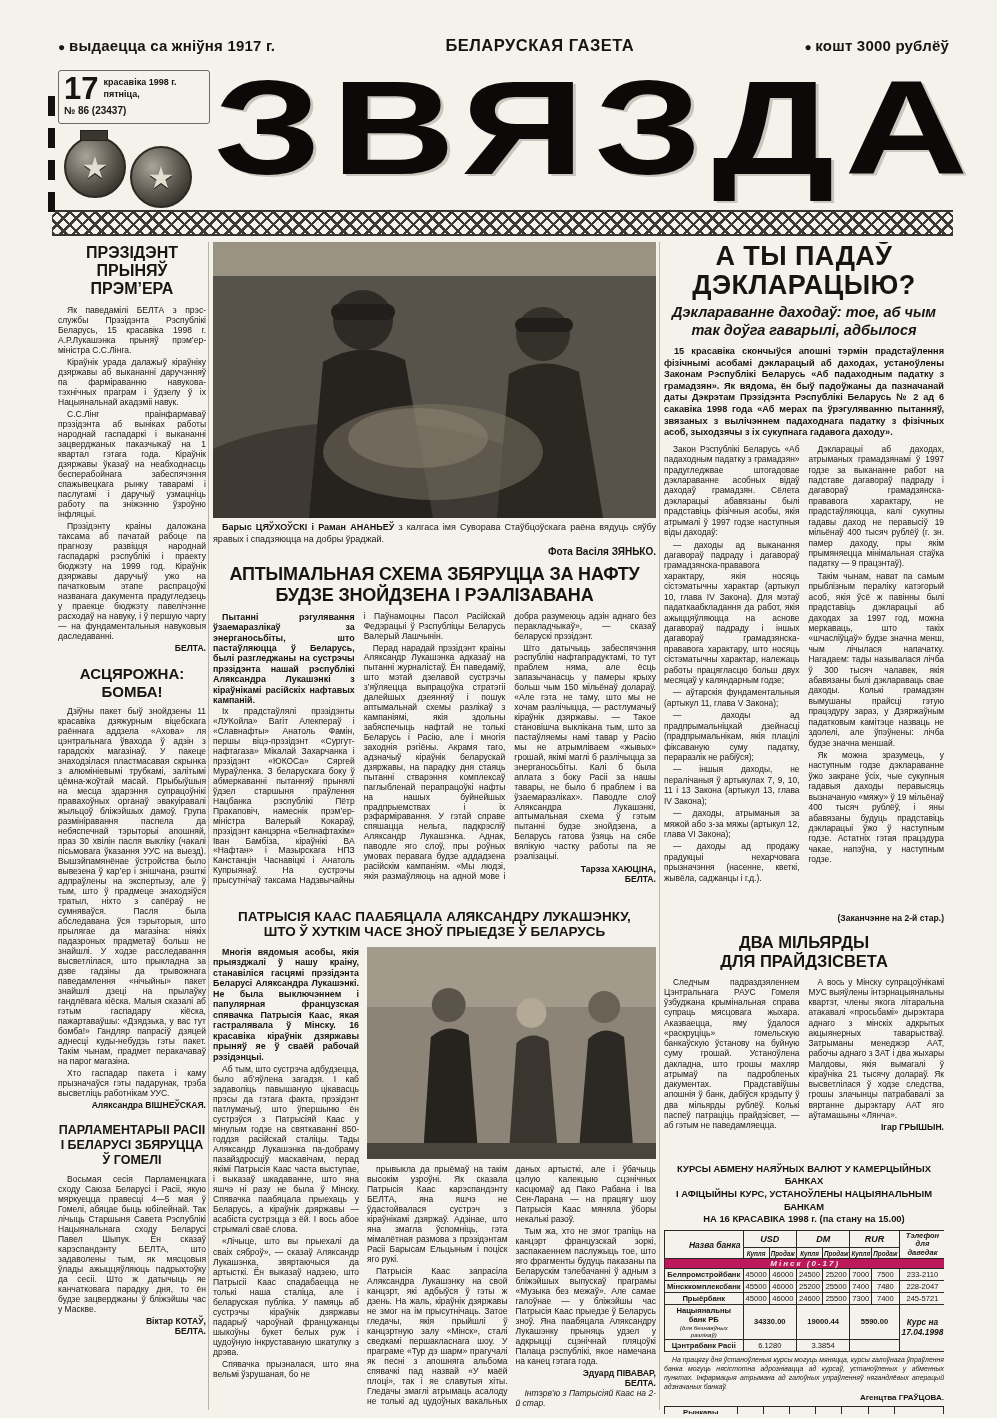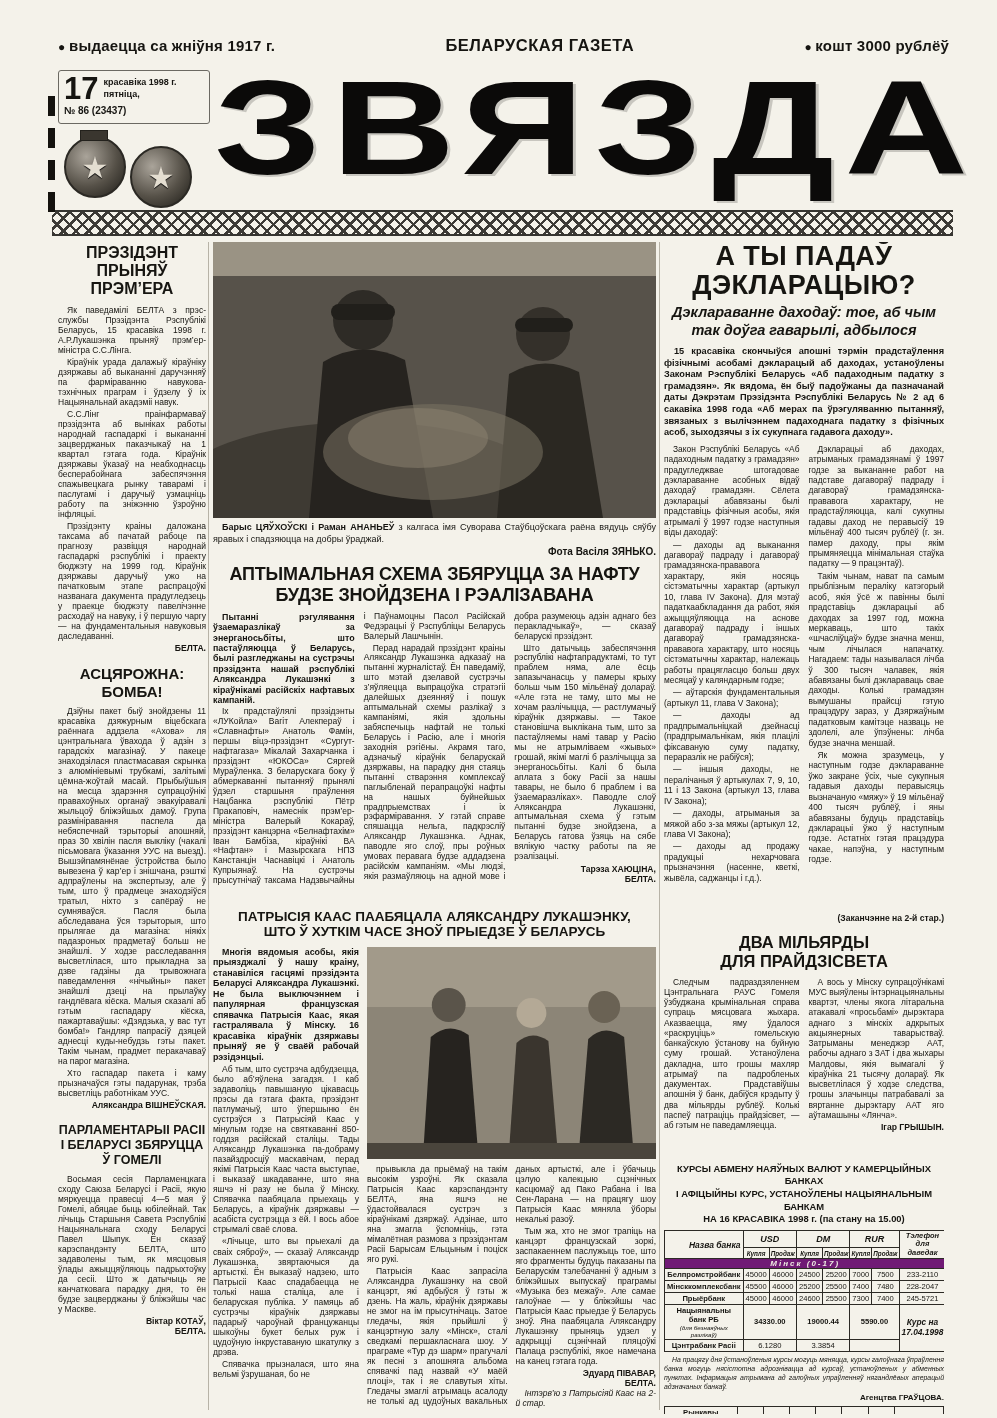--- a/index.html
+++ b/index.html
@@ -80,21 +80,21 @@
   .bil-body { margin-top:6px; height:178px; overflow:hidden; column-count:2; column-gap:9px; font-size:8.4px; line-height:1.22; }
   .rates-title { margin-top:8px; text-align:center; font-weight:bold; font-size:9.4px; line-height:1.35; }
 
   table.rates { width:100%; border-collapse:collapse; margin-top:4px; font-size:7.6px; }
   table.rates th, table.rates td { border:1px solid #2c2a25; padding:1px 2px; text-align:center; vertical-align:middle; }
   table.rates .name { text-align:center; font-weight:bold; font-size:7.6px;margin-top:48px; }
   table.rates .cur { font-weight:bold; font-style:italic; font-size:9px; }
   table.rates .sub { font-weight:bold; font-style:italic; font-size:6.3px; padding:0 1px; }
   table.rates .phoneh { font-weight:bold; font-style:italic; font-size:7.5px; line-height:1.1; }
   table.rates .bankh { font-weight:bold; font-style:italic; font-size:8.5px;text-align:right; }
-  tr.band td { background:#701a75; color:#efece3; font-weight:bold; font-style:italic; font-size:8px; letter-spacing:2px; padding:0; }
+  tr.band td { background:#be185d; color:#efece3; font-weight:bold; font-style:italic; font-size:8px; letter-spacing:2px; padding:0; }
   .notecell { font-size:6.2px; font-weight:normal; font-style:italic; display:block; }
   .kursdate { font-weight:bold; font-style:italic; font-size:8.4px; line-height:1.15; }
   .rates-note { margin-top:4px; font-size:6.9px; font-style:italic; line-height:1.3; text-align:justify; text-indent:8px; }
   .agency { text-align:right; font-weight:bold; font-size:8px; margin-top:1px; }
   table.rates2 { margin-top:4px; }
 </style>
 </head>
 <body>
 
 <div class="page">

